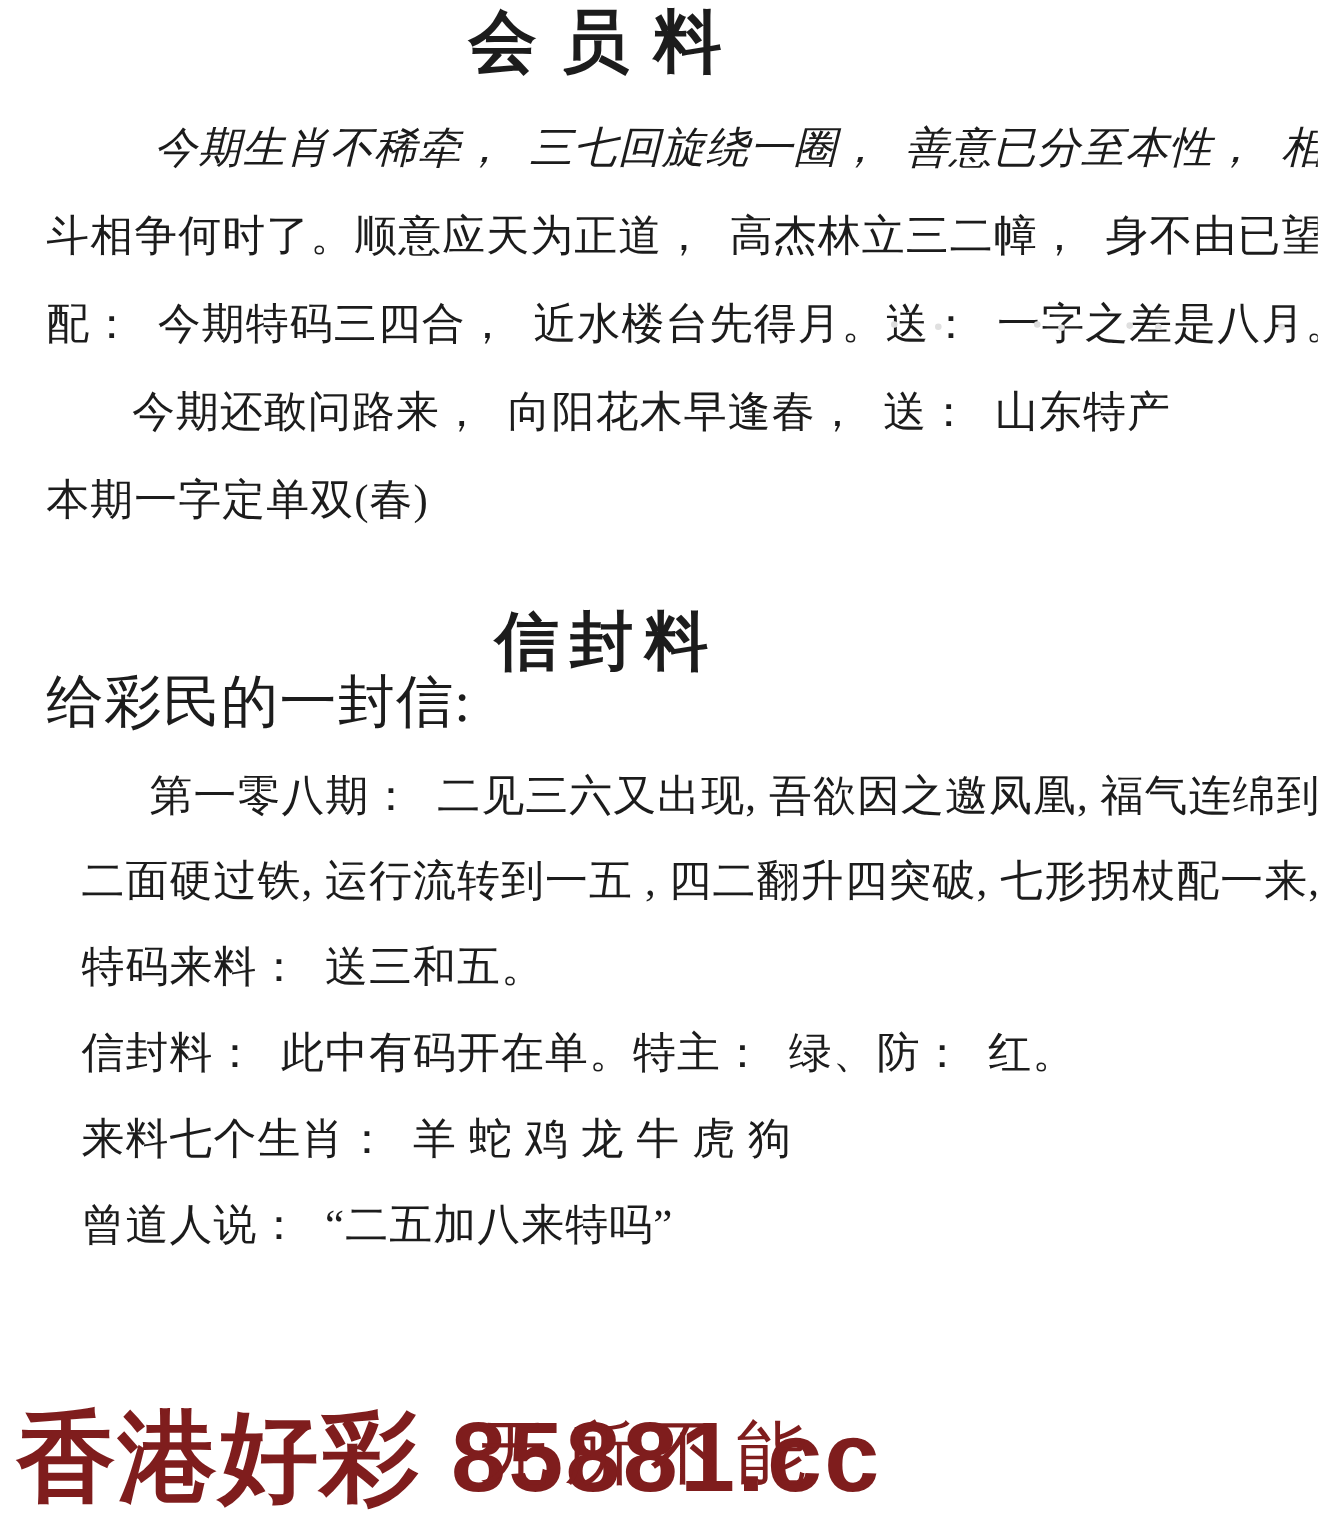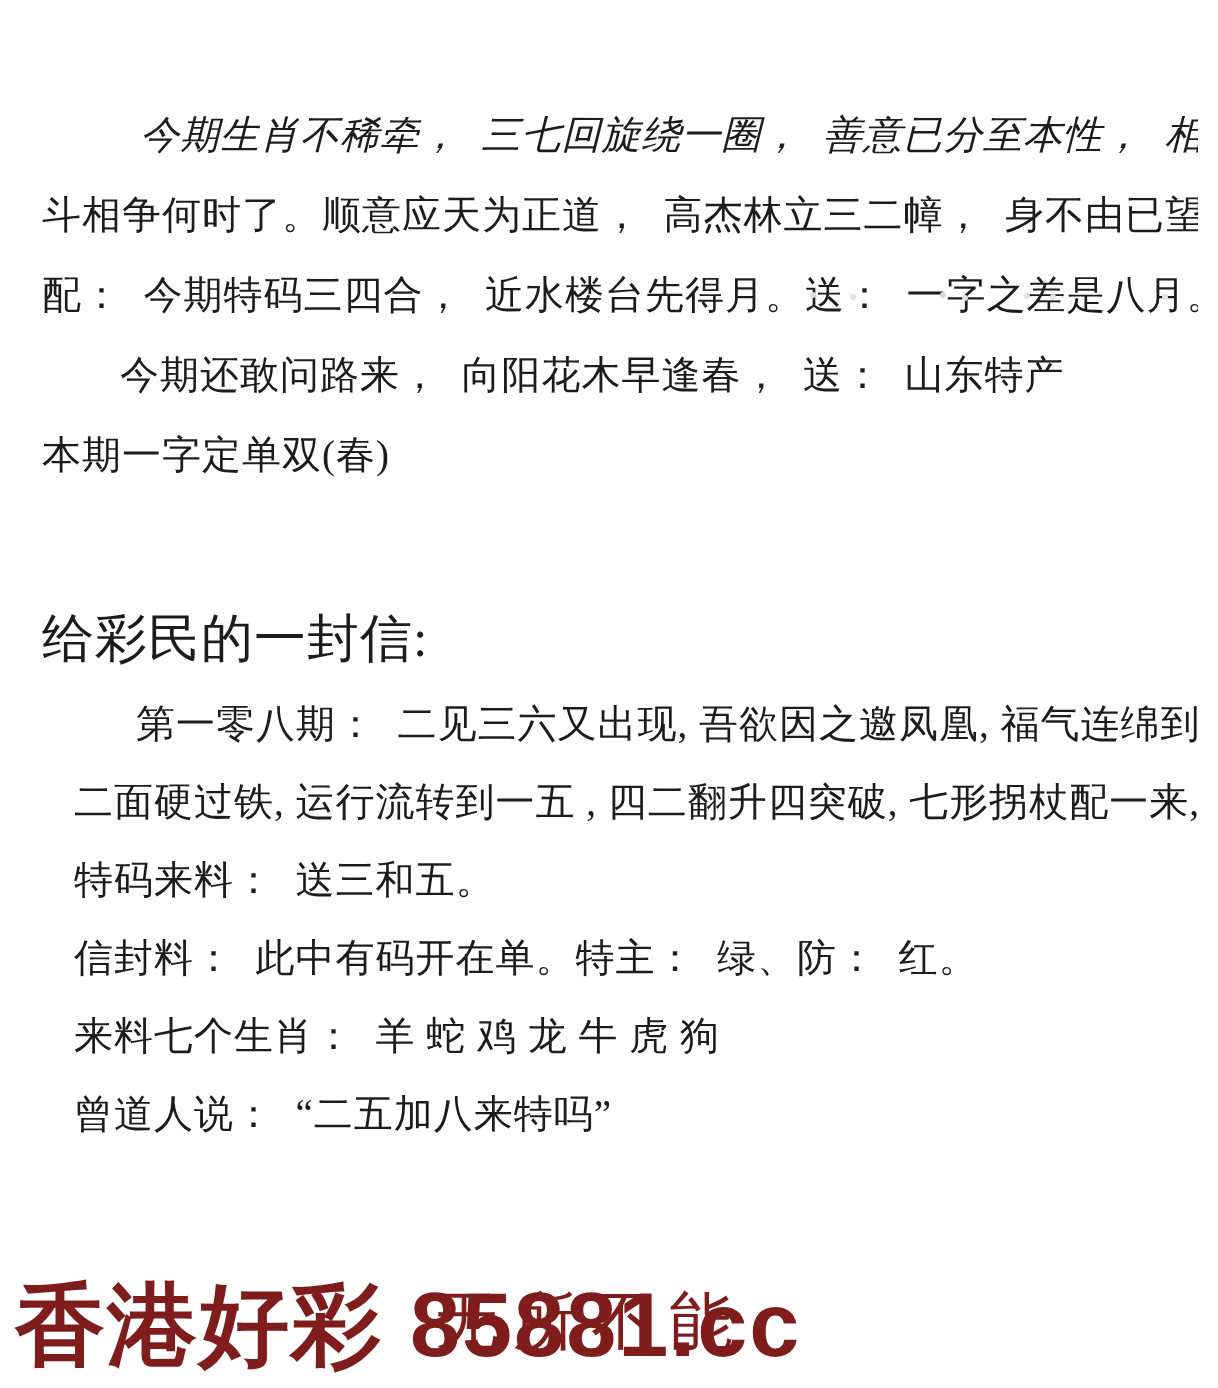--- a/index.html
+++ b/index.html
@@ -63,31 +63,33 @@
     white-space:pre;
     z-index:2;
     mix-blend-mode:darken;
   }
 </style>
 </head>
 <body>
 
 <div class="page">
 
+  <div class="big-title title-1">会员料</div>
 
   <div class="lines-block s1">
     <div class="line indent-big">今期生肖不稀牵，  三七回旋绕一圈，  善意已分至本性，  相</div>
     <div class="line">斗相争何时了。顺意应天为正道，  高杰林立三二幛，  身不由已望</div>
     <div class="line">配：  今期特码三四合，  近水楼台先得月。送：  一字之差是八月。</div>
     <div class="line indent-mid">今期还敢问路来，  向阳花木早逢春，  送：  山东特产</div>
     <div class="line">本期一字定单双(春)</div>
   </div>
 
   <div class="scan-smudge"></div>
 
+  <div class="big-title title-2">信封料</div>
 
   <div class="intro-line">给彩民的一封信:</div>
 
   <div class="lines-block s2">
     <div class="line indent-sm">第一零八期：  二见三六又出现, 吾欲因之邀凤凰, 福气连绵到</div>
     <div class="line">二面硬过铁, 运行流转到一五 , 四二翻升四突破, 七形拐杖配一来,</div>
     <div class="line">特码来料：  送三和五。</div>
     <div class="line">信封料：  此中有码开在单。特主：  绿、防：  红。</div>
     <div class="line">来料七个生肖：  羊 蛇 鸡 龙 牛 虎 狗</div>
     <div class="line">曾道人说：  “二五加八来特吗”</div>

